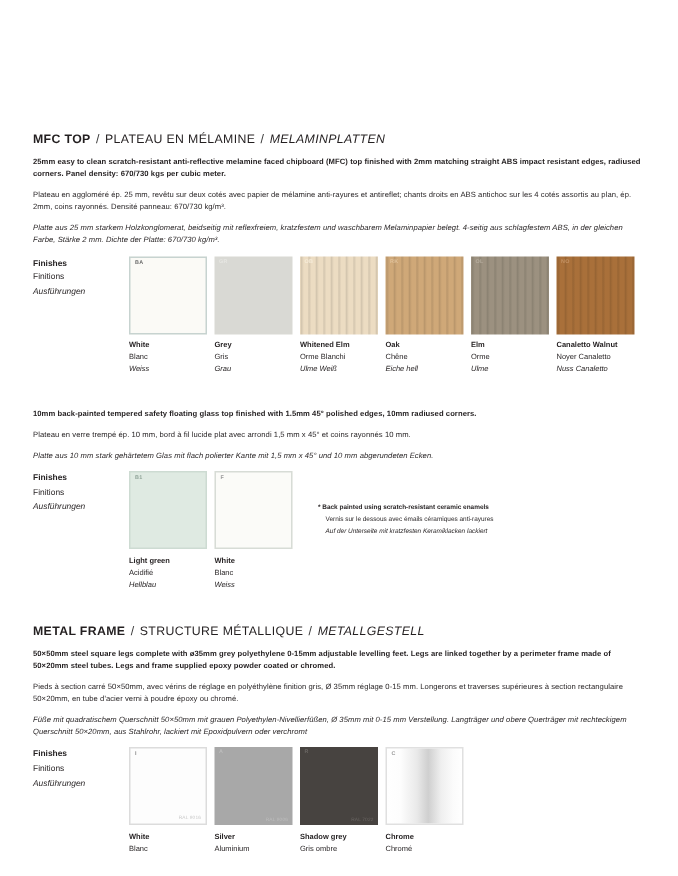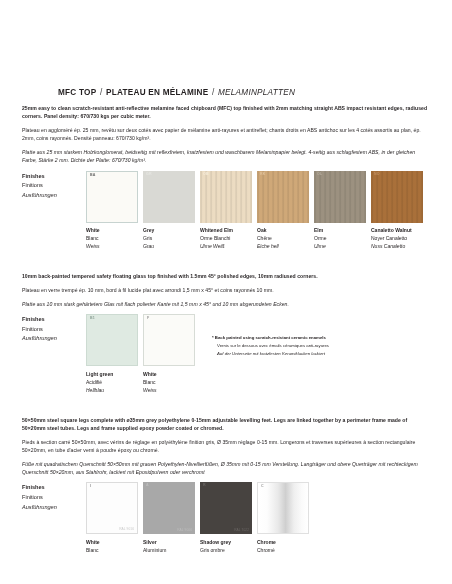--- a/index.html
+++ b/index.html
@@ -25,23 +25,23 @@
   .spacer-top { height: 88px; }
 
   
   .section { margin-bottom: 0; }
   .sec-head {
     font-size: 8.2px;
     letter-spacing: 0.25px;
     margin: 0 0 7px 0;
     white-space: nowrap;
   }
-  .sec-head .t1 { font-weight: bold; margin-left: 36px; }
+  .sec-head .t1 { font-weight: bold; }
   .sec-head .sep { font-weight: normal; color: #3a3a3a; padding: 0 1px; }
-  .sec-head .t2 { font-weight: bold; }
+  .sec-head .t2 { font-weight: normal; }
   .sec-head .t3 { font-style: italic; font-weight: normal; }
 
   .para {
     font-size: 5.1px;
     line-height: 1.62;
     margin: 0 0 5.5px 0;
     letter-spacing: 0.04px;
     max-width: 408px;
   }
   .para.en { font-weight: bold; }
@@ -253,20 +253,23 @@
           <div class="f2">Vernis sur le dessous avec émails céramiques anti-rayures</div>
           <div class="f3">Auf der Unterseite mit kratzfesten Keramiklacken lackiert</div>
         </div>
       </div>
     </div>
   </div>
 
   <div class="gap-b"></div>
 
   <div class="section">
+    <div class="sec-head">
+      <span class="t1">METAL FRAME</span><span class="sep"> / </span><span class="t2">STRUCTURE MÉTALLIQUE</span><span class="sep"> / </span><span class="t3">METALLGESTELL</span>
+    </div>
     <p class="para en">50×50mm steel square legs complete with ø35mm grey polyethylene 0-15mm adjustable levelling feet. Legs are linked together by a perimeter frame made of 50×20mm steel tubes. Legs and frame supplied epoxy powder coated or chromed.</p>
     <p class="para fr">Pieds à section carré 50×50mm, avec vérins de réglage en polyéthylène finition gris, Ø 35mm  réglage 0-15 mm. Longerons et traverses supérieures à section rectangulaire 50×20mm, en tube d'acier verni à poudre époxy ou chromé.</p>
     <p class="para de">Füße mit quadratischem Querschnitt 50×50mm mit grauen Polyethylen-Nivellierfüßen, Ø 35mm mit 0-15 mm Verstellung. Langträger und obere Querträger mit rechteckigem Querschnitt 50×20mm, aus Stahlrohr, lackiert mit Epoxidpulvern oder verchromt</p>
 
     <div class="finishes">
       <div class="fin-labels">
         <div class="l1">Finishes</div>
         <div class="l2">Finitions</div>
         <div class="l3">Ausführungen</div>
       </div>

